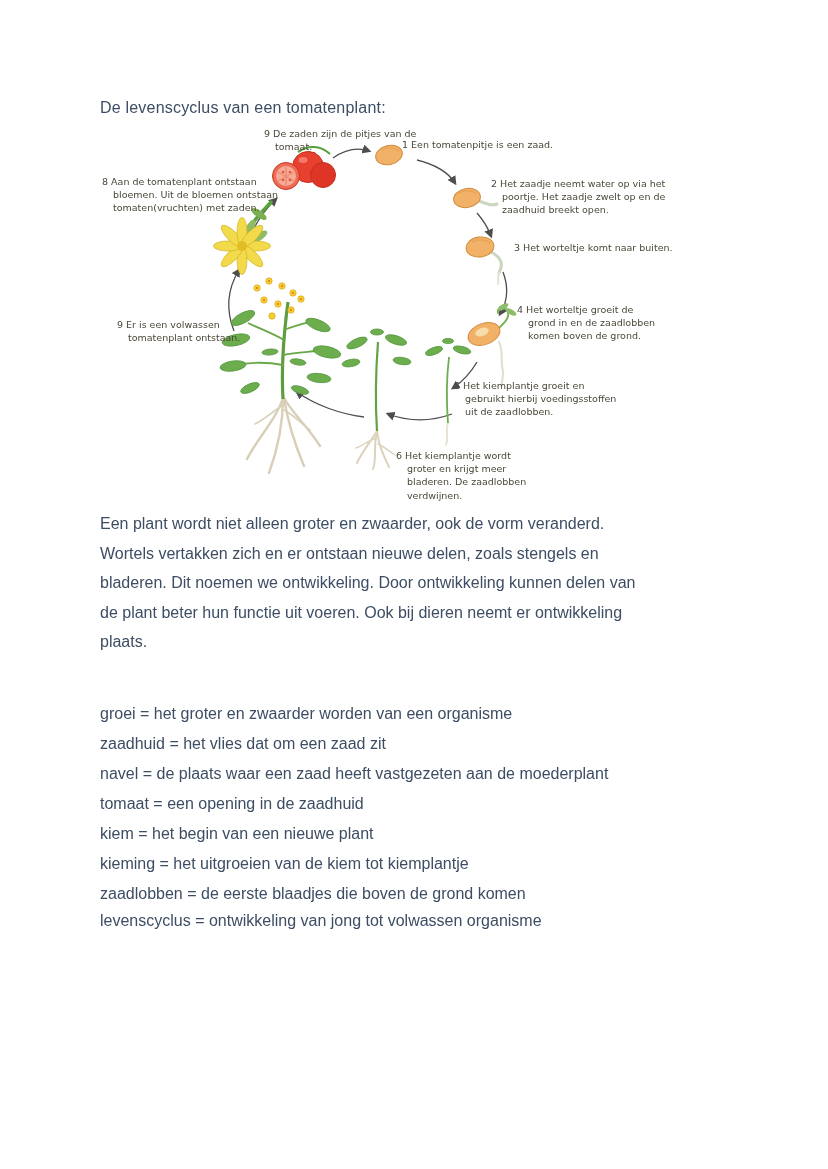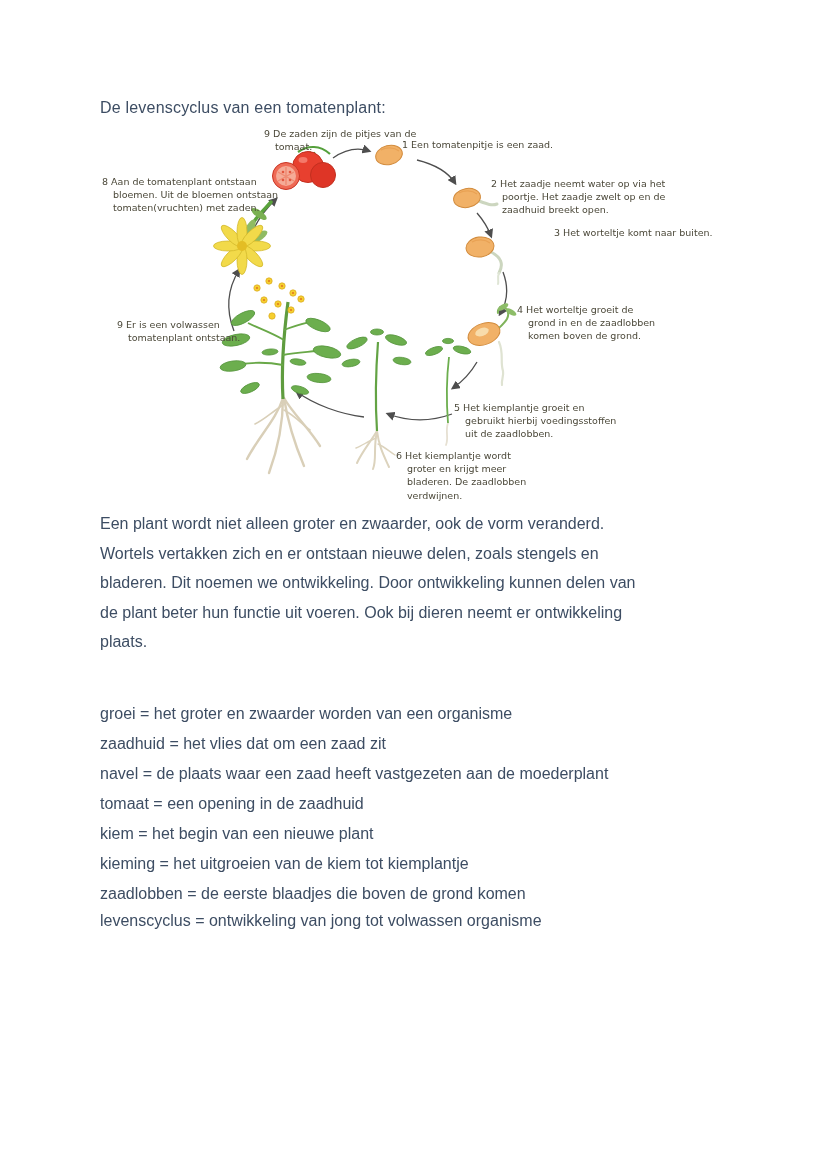--- a/index.html
+++ b/index.html
@@ -13,23 +13,23 @@
     font-size:16px; font-weight:normal; color:#3d4d63; letter-spacing:0.2px;
   }
   .diagram-label {
     position:absolute; font-family:"DejaVu Sans", sans-serif;
     font-size:9.5px; line-height:13.2px; color:#4b4839;
     white-space:pre-line; padding-left:11px; text-indent:-11px;
   }
   .l9 { left:227px; top:127px; width:180px;margin-left:37px; }
   .l1 { left:402px; top:138px; width:200px; }
   .l2 { left:491px; top:177px; width:200px; }
-  .l3 { left:514px; top:226px; width:200px;margin-left:40px; }
+  .l3 { left:514px; top:241px; width:200px; }
   .l4 { left:517px; top:303px; width:170px; }
-  .l5 { left:454px; top:401px; width:200px; }
+  .l5 { left:454px; top:379px; width:200px; }
   .l6 { left:396px; top:449px; width:160px; }
   .l7 { left:117px; top:318px; width:170px; }
   .l8 { left:102px; top:175px; width:200px; }
   .para {
     position:absolute; left:100px; top:509px; width:670px; margin:0;
     font-size:16px; line-height:29.6px; color:#3d4d63; white-space:pre-line;
   }
   .vocab { position:absolute; left:100px; top:699px; width:690px; color:#3d4d63; font-size:16px; }
   .vocab-heading { font-weight:bold; line-height:30px; }
   .vocab-line { line-height:30px; white-space:pre-wrap; }

